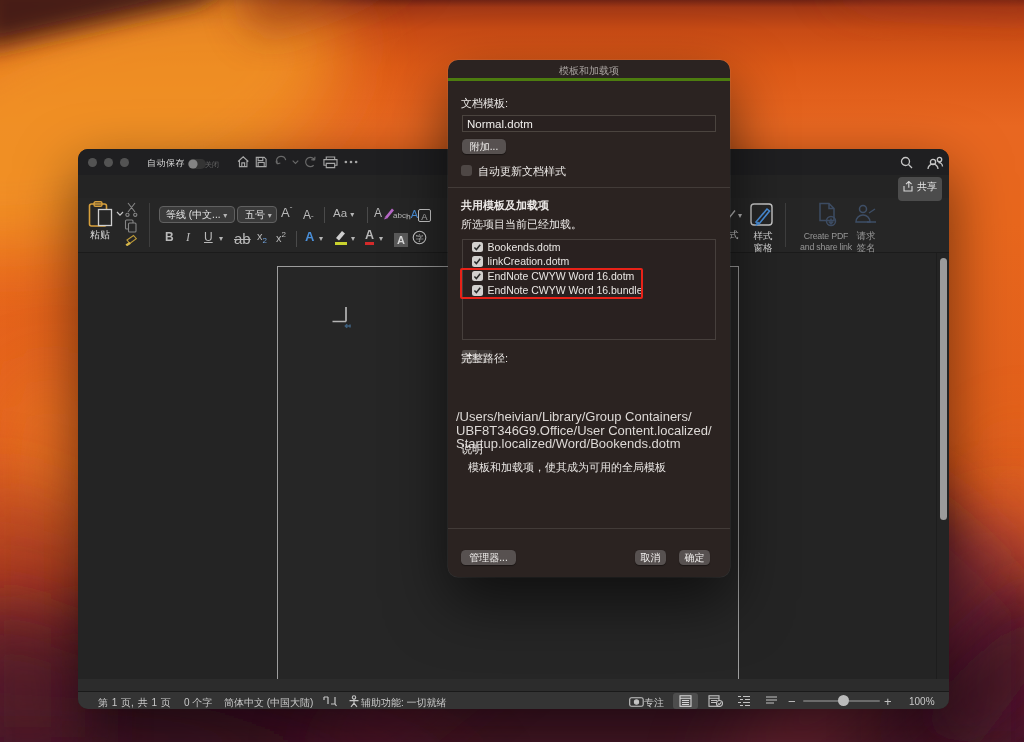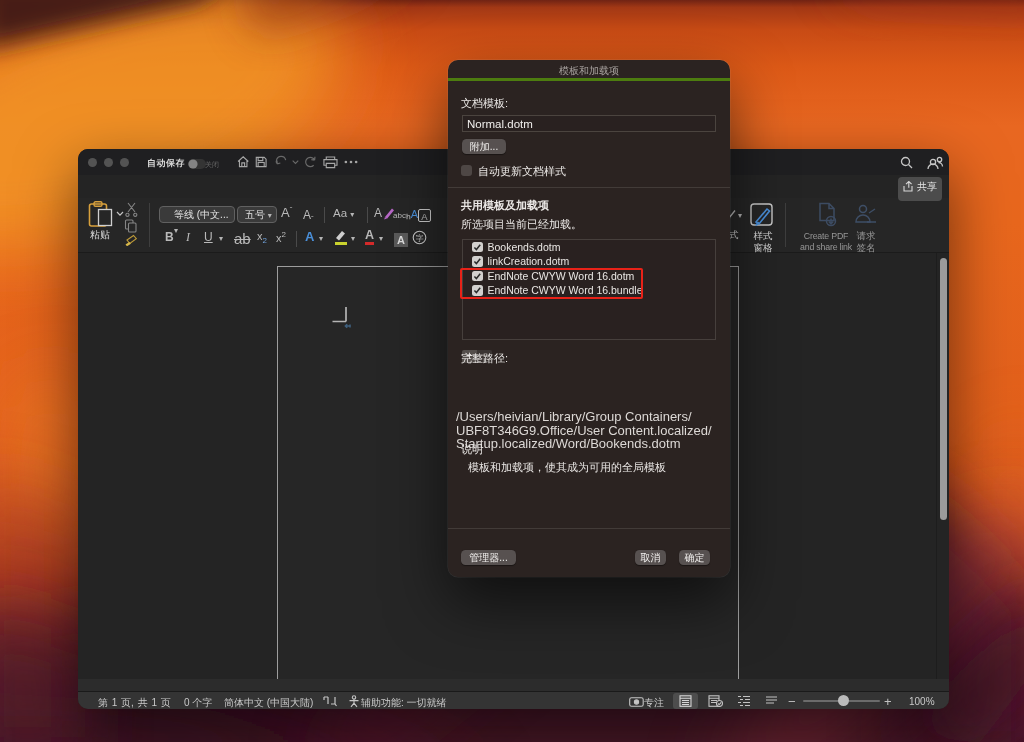--- a/index.html
+++ b/index.html
@@ -1,21 +1,21 @@
 <!DOCTYPE html>
 <html><head><meta charset="utf-8">
 <style>
 *{margin:0;padding:0;box-sizing:border-box;font-family:"Liberation Sans",sans-serif;}
 html,body{width:1024px;height:742px;overflow:hidden;background:#e8661d;}
 #stage{position:relative;width:1024px;height:742px;overflow:hidden;}
 #wall{position:absolute;left:0;top:0;}
 .win{position:absolute;left:78px;top:149px;width:871px;height:560px;background:#242424;border-radius:10px;box-shadow:0 22px 60px rgba(0,0,0,.55);overflow:hidden;}
 .titlebar{position:absolute;left:0;top:0;width:100%;height:26px;background:#1f1f21;}
 .light{position:absolute;top:9px;width:9px;height:9px;border-radius:50%;background:#535353;}
-.tbtxt{position:absolute;top:8px;font-size:9px;font-weight:bold;color:#d8d8d8;letter-spacing:.5px;}
+.tbtxt{position:absolute;top:8px;font-size:9px;font-weight:normal;color:#d8d8d8;letter-spacing:.5px;}
 .tbi{position:absolute;top:6px;height:14px;color:#c6c6c6;}
 .tabs{position:absolute;left:0;top:26px;width:100%;height:23px;background:#232323;}
 .tab{position:absolute;top:4px;font-size:10.8px;color:#dedede;white-space:nowrap;transform:translateX(-50%);}
 .tab.act{color:#fff;font-weight:bold;}
 .ul{position:absolute;left:8px;top:19.5px;width:25px;height:2.5px;background:#fff;border-radius:2px;}
 .ribbon{position:absolute;left:0;top:49px;width:100%;height:55px;background:#262626;border-bottom:1px solid #1b1b1b;}
 .canvas{position:absolute;left:0;top:104px;width:100%;height:426px;background:#242424;}
 .page{position:absolute;left:199px;top:13px;width:462px;height:413px;background:#262626;border:1px solid #9d9d9d;border-bottom:none;}
 .gutter{position:absolute;left:0;top:530px;width:100%;height:12px;background:#2c2c2c;}
 .statusbar{position:absolute;left:0;top:542px;width:100%;height:18px;background:#343434;border-top:1px solid #1a1a1a;}
@@ -128,21 +128,21 @@
     </svg>
     <div class="rlab" style="left:22px;top:31px;font-size:10px;color:#d8d8d8">粘贴</div>
     <svg style="position:absolute;left:46px;top:4px" width="20" height="44" viewBox="0 0 20 44" fill="none" stroke="#858585" stroke-width="1.1">
       <path d="M4,1 l7,9 M11,1 l-7,9 M3.4,11.2 a1.6,1.6 0 1 0 .1,0 M11.2,11.2 a1.6,1.6 0 1 0 .1,0"></path>
       <rect x="1.5" y="18" width="7.5" height="9" rx="1"></rect>
           <rect x="4.5" y="21" width="7.5" height="9" rx="1" fill="#262626"></rect>
       <path d="M3,38 l6.5,-4.5 l2.8,3.2 l-6.5,4.8 z" stroke="#bd9a38"></path>
           <path d="M1.5,42.5 l3.8,-2.6 l1.6,1.9 l-3.9,2.5 z" fill="#d8b84a" stroke="none"></path>
     </svg>
     <div class="rdiv" style="left:71px;top:5px;height:44px"></div>
-    <div class="fbox" style="left:81px;top:8px;width:76px;height:17px;padding-left:14px">等线 (中文... <span style="color:#b5b5b5;font-size:8px">▾</span></div>
+    <div class="fbox" style="left:81px;top:8px;width:76px;height:17px;padding-left:6px">等线 (中文... <span style="color:#b5b5b5;font-size:8px">▾</span></div>
     <div class="fbox" style="left:159px;top:8px;width:40px;height:17px;padding-left:7px">五号 <span style="color:#b5b5b5;font-size:8px">▾</span></div>
     <div class="ri" style="left:203px;top:7px;font-size:13px">A<span style="font-size:8px;vertical-align:5px">ˆ</span></div>
     <div class="ri" style="left:225px;top:10px;font-size:12px;color:#b9b9b9">A<span style="font-size:8px;vertical-align:-2px">ˇ</span></div>
     <div class="rdiv" style="left:246px;top:9px;height:16px;background:#4a4a4a"></div>
     <div class="ri" style="left:255px;top:9px;font-size:11.5px">Aa <span style="font-size:8px;color:#b5b5b5">▾</span></div>
     <div class="rdiv" style="left:289px;top:9px;height:16px;background:#4a4a4a"></div>
     <div class="ri" style="left:296px;top:8px;font-size:12px">A</div>
     <svg style="position:absolute;left:305px;top:8px" width="12" height="14" viewBox="0 0 12 14">
           <path d="M2,11 l7,-8.5 l2,1.7 l-7,8.5 z" fill="#b868c8"></path>
           <path d="M1.2,13.5 l2.6,-1 l-1.8,-1.6 z" fill="#b868c8"></path>

